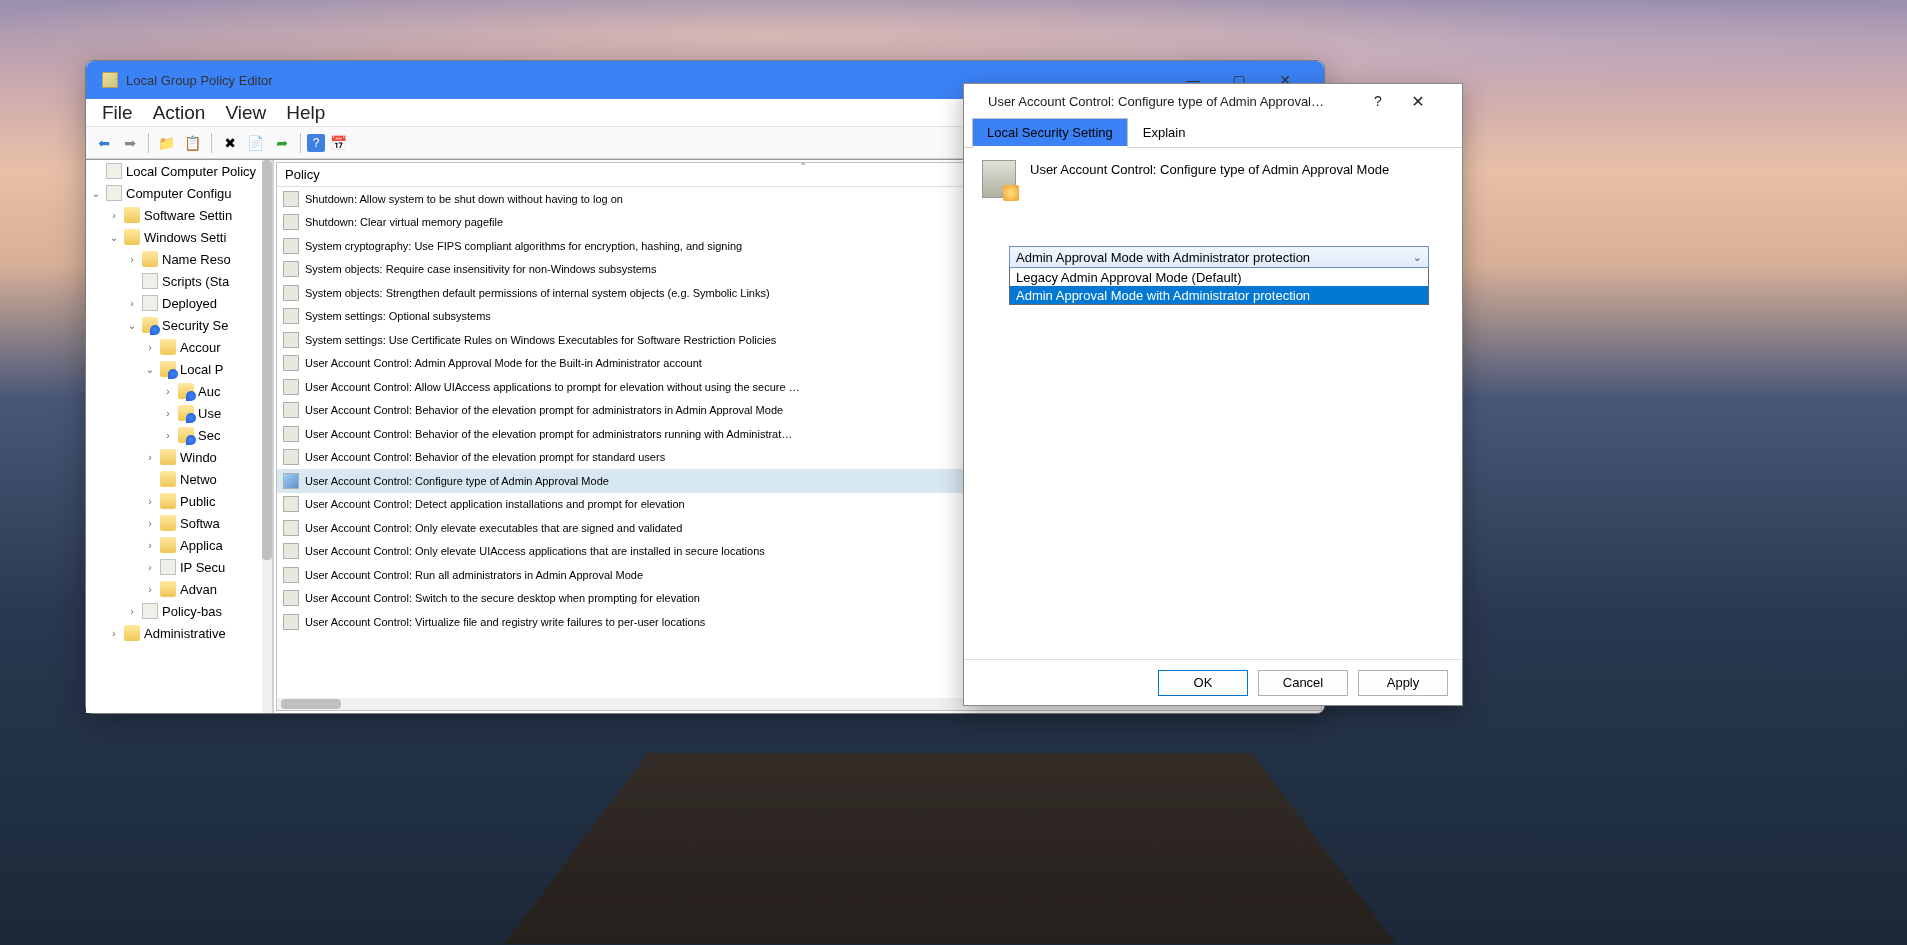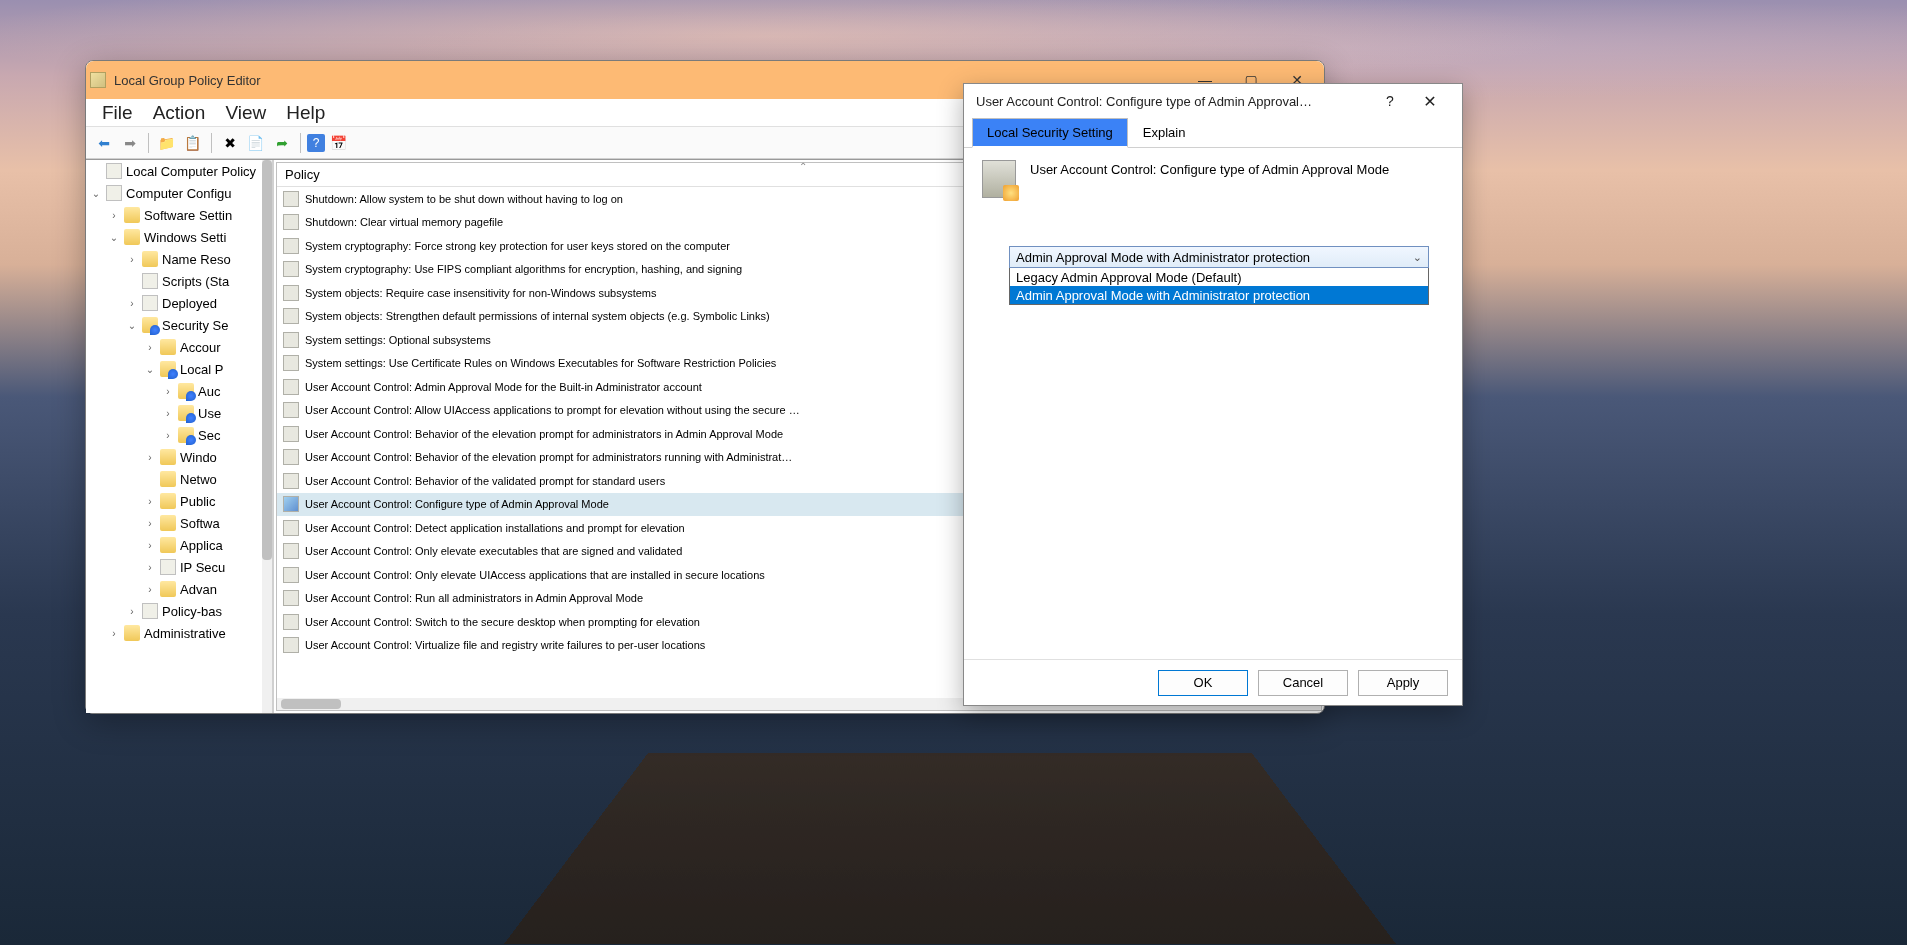--- a/index.html
+++ b/index.html
@@ -1,20 +1,20 @@
 <!DOCTYPE html>
 <html><head>
 <meta charset="utf-8">
 <style>
 * { box-sizing: border-box; margin: 0; padding: 0; font-family: "Segoe UI", sans-serif; }
 body { width: 1907px; height: 945px; overflow: hidden; background: linear-gradient(180deg, #b0a8c8 0%, #e8c8b8 15%, #f0d0b8 25%, #5a6a8a 45%, #2a3a5a 70%, #1a2a3a 100%); position: relative; }
 .desktop-bg { position: absolute; inset: 0; background: linear-gradient(180deg, #9a8fb0 0%, #c8a8b0 8%, #e8c0a8 18%, #d8b098 28%, #4a5878 42%, #2a3850 65%, #1a2838 100%); }
 .cloud-layer { position: absolute; top: 0; left: 0; right: 0; height: 120px; background: radial-gradient(ellipse at 40% 30%, rgba(240,200,180,0.6) 0%, transparent 50%), radial-gradient(ellipse at 70% 40%, rgba(200,180,200,0.5) 0%, transparent 50%); }
 .main-window { position: absolute; left: 85px; top: 60px; width: 1240px; height: 654px; background: #ffffff; border: 1px solid #7a7a7a; border-radius: 8px; box-shadow: 0 8px 32px rgba(0,0,0,0.3); display: flex; flex-direction: column; }
-.titlebar { height: 38px; display: flex; align-items: center; padding: 0 4px; background: #fdba74; border-radius: 8px 8px 0 0; }
+.titlebar { height: 38px; display: flex; align-items: center; padding: 0 16px; background: #3b82f6; border-radius: 8px 8px 0 0; }
 .titlebar-icon { width: 16px; height: 16px; margin-right: 8px; background: linear-gradient(135deg, #f0e0a0, #d0c080); border: 1px solid #b0a060; }
 .titlebar-title { flex: 1; font-size: 13px; color: #333; }
 .titlebar-controls { display: flex; gap: 0; }
 .titlebar-btn { width: 46px; height: 32px; display: flex; align-items: center; justify-content: center; font-size: 14px; color: #333; }
 .menubar { height: 28px; display: flex; align-items: center; padding: 0 6px; background: #fff; border-bottom: 1px solid #e0e0e0; }
 .menu-item { padding: 4px 10px; font-size: 19px; color: #222; cursor: default; }
 .toolbar { height: 32px; display: flex; align-items: center; padding: 0 6px; gap: 2px; background: #fafafa; border-bottom: 1px solid #d0d0d0; }
 .tb-btn { width: 24px; height: 24px; display: flex; align-items: center; justify-content: center; font-size: 14px; }
 .tb-sep { width: 1px; height: 20px; background: #c0c0c0; margin: 0 4px; }
 .content-area { flex: 1; display: flex; overflow: hidden; border-top: 1px solid #999; }
@@ -34,21 +34,21 @@
 .list-header { height: 24px; display: flex; align-items: center; padding: 0 8px; background: #fff; border-bottom: 1px solid #e0e0e0; font-size: 13px; position: relative; }
 .hdr-sort { position: absolute; left: 50%; top: -2px; font-size: 10px; color: #888; }
 .list-body { flex: 1; overflow-y: auto; }
 .list-row { display: flex; align-items: center; height: 23.5px; padding: 0 6px; font-size: 11px; cursor: default; white-space: nowrap; overflow: hidden; text-overflow: ellipsis; }
 .list-row.selected { background: #d8e8f0; }
 .li-icon { width: 16px; height: 16px; margin-right: 6px; background: #e8e8e0; border: 1px solid #b0b0a8; flex-shrink: 0; position: relative; }
 .li-icon.sel { background: linear-gradient(135deg, #a0d0f0, #6090d0); }
 .hscroll { height: 12px; background: #f0f0f0; }
 .hthumb { width: 60px; height: 10px; background: #c0c0c0; margin: 1px 0 0 4px; border-radius: 4px; }
 .dialog { position: absolute; left: 963px; top: 83px; width: 500px; height: 623px; background: #ffffff; border: 1px solid #888; box-shadow: 0 8px 24px rgba(0,0,0,0.3); display: flex; flex-direction: column; }
-.dlg-titlebar { height: 34px; display: flex; align-items: center; padding: 0 12px; }
+.dlg-titlebar { height: 34px; display: flex; align-items: center; padding: 0 24px; }
 .dlg-title { flex: 1; font-size: 13px; color: #222; white-space: nowrap; overflow: hidden; text-overflow: ellipsis; }
 .dlg-help { width: 40px; text-align: center; font-size: 14px; color: #222; }
 .dlg-close { width: 40px; text-align: center; font-size: 16px; color: #222; }
 .dlg-tabs { display: flex; padding: 0 8px; border-bottom: 1px solid #d0d0d0; }
 .dlg-tab { padding: 6px 14px; font-size: 13px; border: 1px solid transparent; border-bottom: none; cursor: default; }
 .dlg-tab.active { background: #3b82f6; border-color: #c0c0c0; border-bottom: 2px solid #fff; margin-bottom: -1px; }
 .dlg-body { flex: 1; padding: 12px 18px; position: relative; }
 .dlg-heading { display: flex; align-items: flex-start; gap: 14px; }
 .dlg-hicon { width: 34px; height: 38px; background: linear-gradient(180deg, #e0e0d8, #b0b0a0); border: 1px solid #999; position: relative; }
 .dlg-hicon::after { content: ""; position: absolute; right: -4px; bottom: -4px; width: 16px; height: 16px; background: radial-gradient(circle, #ffe080, #f0a030); border-radius: 2px; }
@@ -251,24 +251,20 @@
           <div class="list-row">
             <span class="li-icon"></span>
             <span>Shutdown: Allow system to be shut down without having to log on</span>
           </div>
           <div class="list-row">
             <span class="li-icon"></span>
             <span>Shutdown: Clear virtual memory pagefile</span>
           </div>
           <div class="list-row">
             <span class="li-icon"></span>
-            <span>System cryptography: Force strong key protection for user keys stored on the computer</span>
-          </div>
-          <div class="list-row">
-            <span class="li-icon"></span>
             <span>System cryptography: Use FIPS compliant algorithms for encryption, hashing, and signing</span>
           </div>
           <div class="list-row">
             <span class="li-icon"></span>
             <span>System objects: Require case insensitivity for non-Windows subsystems</span>
           </div>
           <div class="list-row">
             <span class="li-icon"></span>
             <span>System objects: Strengthen default permissions of internal system objects (e.g. Symbolic Links)</span>
           </div>
@@ -291,21 +287,21 @@
           <div class="list-row">
             <span class="li-icon"></span>
             <span>User Account Control: Behavior of the elevation prompt for administrators in Admin Approval Mode</span>
           </div>
           <div class="list-row">
             <span class="li-icon"></span>
             <span>User Account Control: Behavior of the elevation prompt for administrators running with Administrat…</span>
           </div>
           <div class="list-row">
             <span class="li-icon"></span>
-            <span>User Account Control: Behavior of the validated prompt for standard users</span>
+            <span>User Account Control: Behavior of the elevation prompt for standard users</span>
           </div>
           <div class="list-row selected">
             <span class="li-icon sel"></span>
             <span>User Account Control: Configure type of Admin Approval Mode</span>
           </div>
           <div class="list-row">
             <span class="li-icon"></span>
             <span>User Account Control: Detect application installations and prompt for elevation</span>
           </div>
           <div class="list-row">

